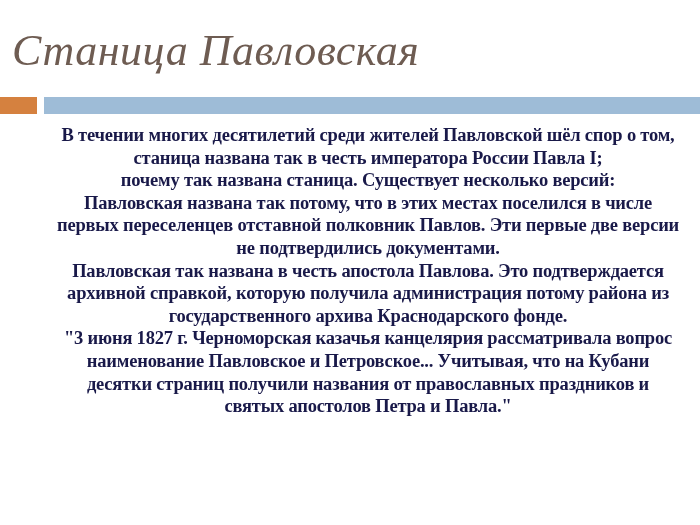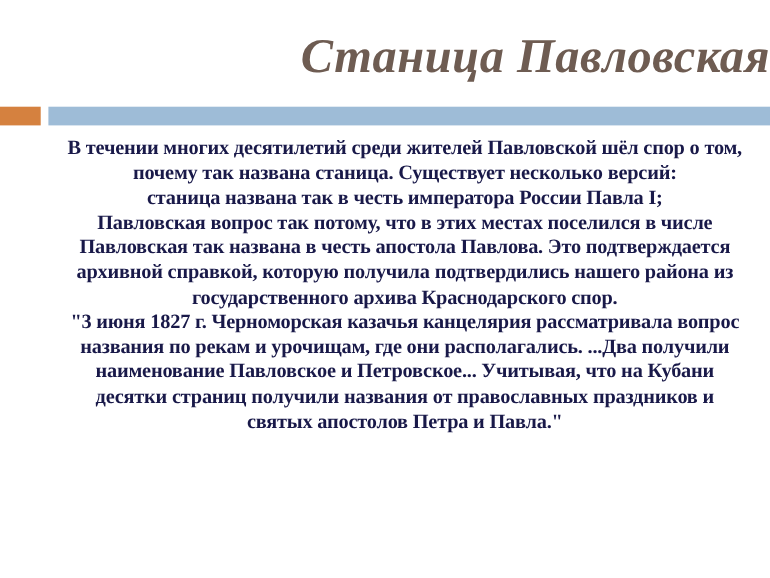--- a/index.html
+++ b/index.html
@@ -17,24 +17,24 @@
     width: 700px;
     height: 525px;
     background: var(--bg-color, #ffffff);
   }
   .title {
     position: absolute;
     top: 22px;
     left: 0;
     width: 100%;
     margin: 0;
-    text-align: right;
+    text-align: left;
     text-indent: 12px;
     font-style: italic;
-    font-weight: bold;
+    font-weight: normal;
     font-size: 44px;
     line-height: 58px;
     letter-spacing: 0.5px;
     color: var(--title-color, #6e5c52);
   }
   .divider {
     position: absolute;
     top: 97px;
     left: 0;
     width: 700px;
@@ -77,26 +77,27 @@
 
   <h1 class="title">Станица Павловская</h1>
 
   <div class="divider">
     <div class="divider-orange"></div>
     <div class="divider-blue"></div>
   </div>
 
   <div class="body-text" id="body-lines">
       <div class="body-line">В течении многих десятилетий среди жителей Павловской шёл спор о том,</div>
+      <div class="body-line">станица названа так в честь императора России Павла I;</div>
       <div class="body-line">почему так названа станица. Существует несколько версий:</div>
-      <div class="body-line">станица названа так в честь императора России Павла I;</div>
-      <div class="body-line">Павловская вопрос так потому, что в этих местах поселился в числе</div>
+      <div class="body-line">Павловская названа так потому, что в этих местах поселился в числе</div>
+      <div class="body-line">первых переселенцев отставной полковник Павлов. Эти первые две версии</div>
+      <div class="body-line">не подтвердились документами.</div>
       <div class="body-line">Павловская так названа в честь апостола Павлова. Это подтверждается</div>
-      <div class="body-line">архивной справкой, которую получила подтвердились нашего района из</div>
-      <div class="body-line">государственного архива Краснодарского спор.</div>
+      <div class="body-line">архивной справкой, которую получила администрация потому района из</div>
+      <div class="body-line">государственного архива Краснодарского фонде.</div>
       <div class="body-line">"3 июня 1827 г. Черноморская казачья канцелярия рассматривала вопрос</div>
-      <div class="body-line">названия по рекам и урочищам, где они располагались. ...Два получили</div>
       <div class="body-line">наименование Павловское и Петровское... Учитывая, что на Кубани</div>
       <div class="body-line">десятки страниц получили названия от православных праздников и</div>
       <div class="body-line">святых апостолов Петра и Павла."</div>
     </div>
 
 </div>
 
 </body></html>

